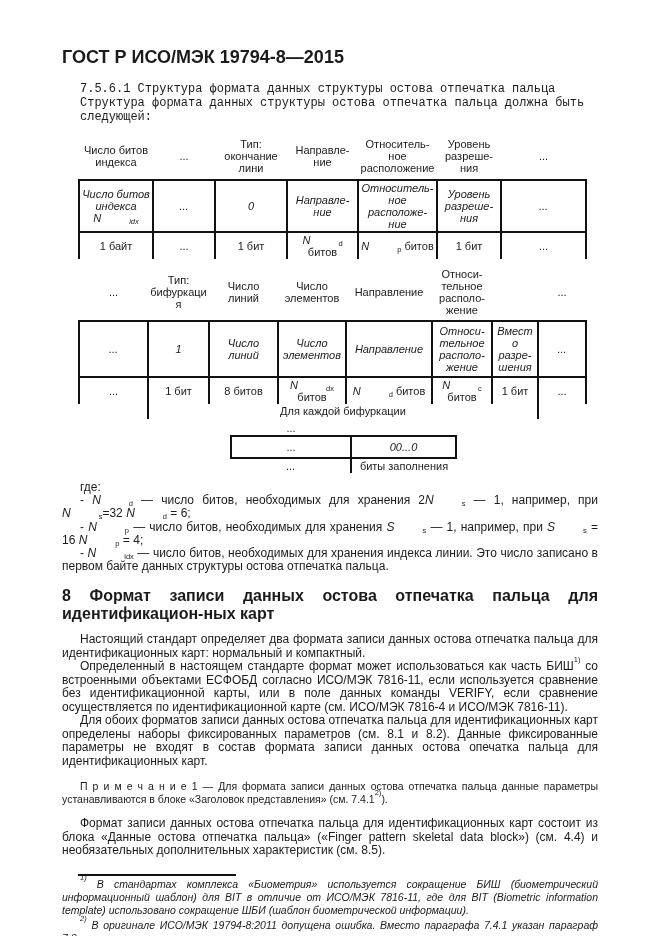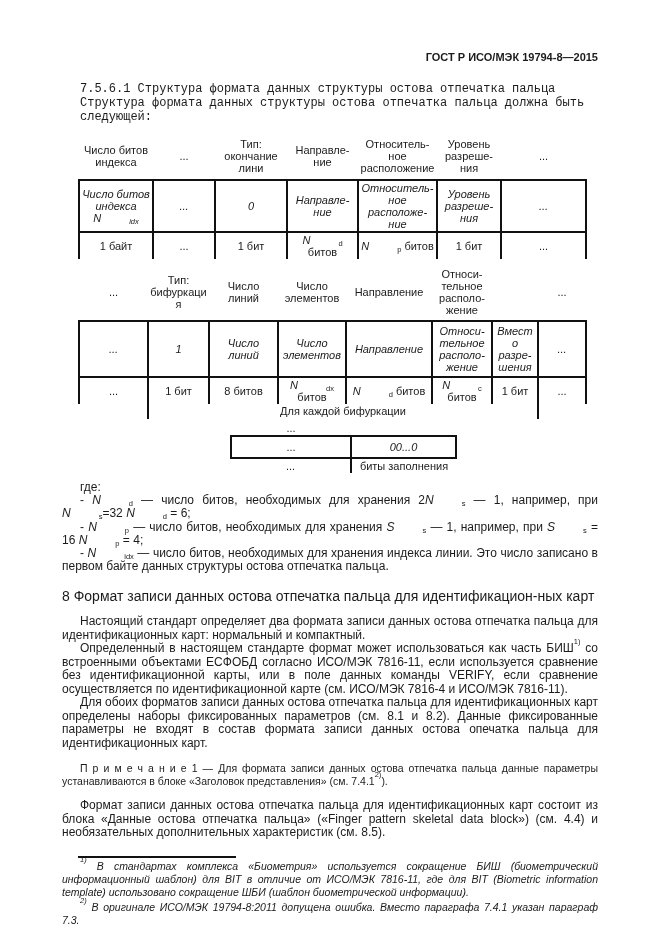--- a/index.html
+++ b/index.html
@@ -2,21 +2,21 @@
 <html><head>
 <meta charset="utf-8">
 <style>
   html,body{margin:0;padding:0;background:#e8e8e8;}
   .page{
     width:661px;height:936px;background:#ffffff;color:#1b1b1b;
     font-family:"Liberation Sans",sans-serif;font-size:12px;
     box-sizing:border-box;padding:50px 63px 0 62px;overflow:hidden;
     margin:0 auto;position:relative;
   }
-  .doc-header{font-weight:bold;font-size:11px;line-height:14px;text-align:right;}
+  .doc-header{font-weight:bold;font-size:18px;line-height:14px;}
   .clause{margin-top:18px;line-height:14px;}
   .clause div{padding-left:18px;font-family:Liberation Mono, monospace;}
   
   .dtable{border-collapse:collapse;table-layout:fixed;width:507px;margin-left:16px;}
   .dtable td{text-align:center;vertical-align:middle;font-size:11px;line-height:12px;
              padding:1px 2px;word-wrap:break-word;}
   .t1{margin-top:12px;}
   .t2{margin-top:8px;}
   tr.free td{border:none;padding-bottom:4px;}
   tr.free{height:44px;}
@@ -44,21 +44,21 @@
   tr.mbox td:first-child{border-left:2px solid #111;border-right:2px solid #111;}
   tr.mbox td:last-child{border-right:2px solid #111;}
   tr.mtail{height:13px;}
   tr.mtail td:first-child{border-right:2px solid #111;}
   .mit{font-style:italic;}
   
   .where{margin-top:8px;line-height:13.2px;text-align:justify;}
   .where .lbl{padding-left:18px;}
   .def{text-indent:18px;}
   
-  .h8{margin:14px 0 0 0;font-size:14px;font-weight:normal;line-height:18px;text-align:justify;}
+  .h8{margin:14px 0 0 0;font-size:16px;font-weight:bold;line-height:18px;text-align:justify;}
   .para{margin:0;text-indent:18px;text-align:justify;line-height:13.5px;}
   .p1{margin-top:10px;}
   .note{margin:12px 0 0 0;font-size:10.5px;line-height:12.5px;text-align:justify;text-indent:18px;}
   .p4{margin-top:12px;}
   
   .fnrule{margin-top:16px;margin-left:16px;width:158px;border-top:2px solid #111;}
   .fn{margin:2px 0 0 0;font-size:10.5px;font-style:italic;line-height:13px;
       text-align:justify;text-indent:18px;}
   .pagenum{margin-top:8px;padding-left:12px;font-size:11.5px;}
 </style>

